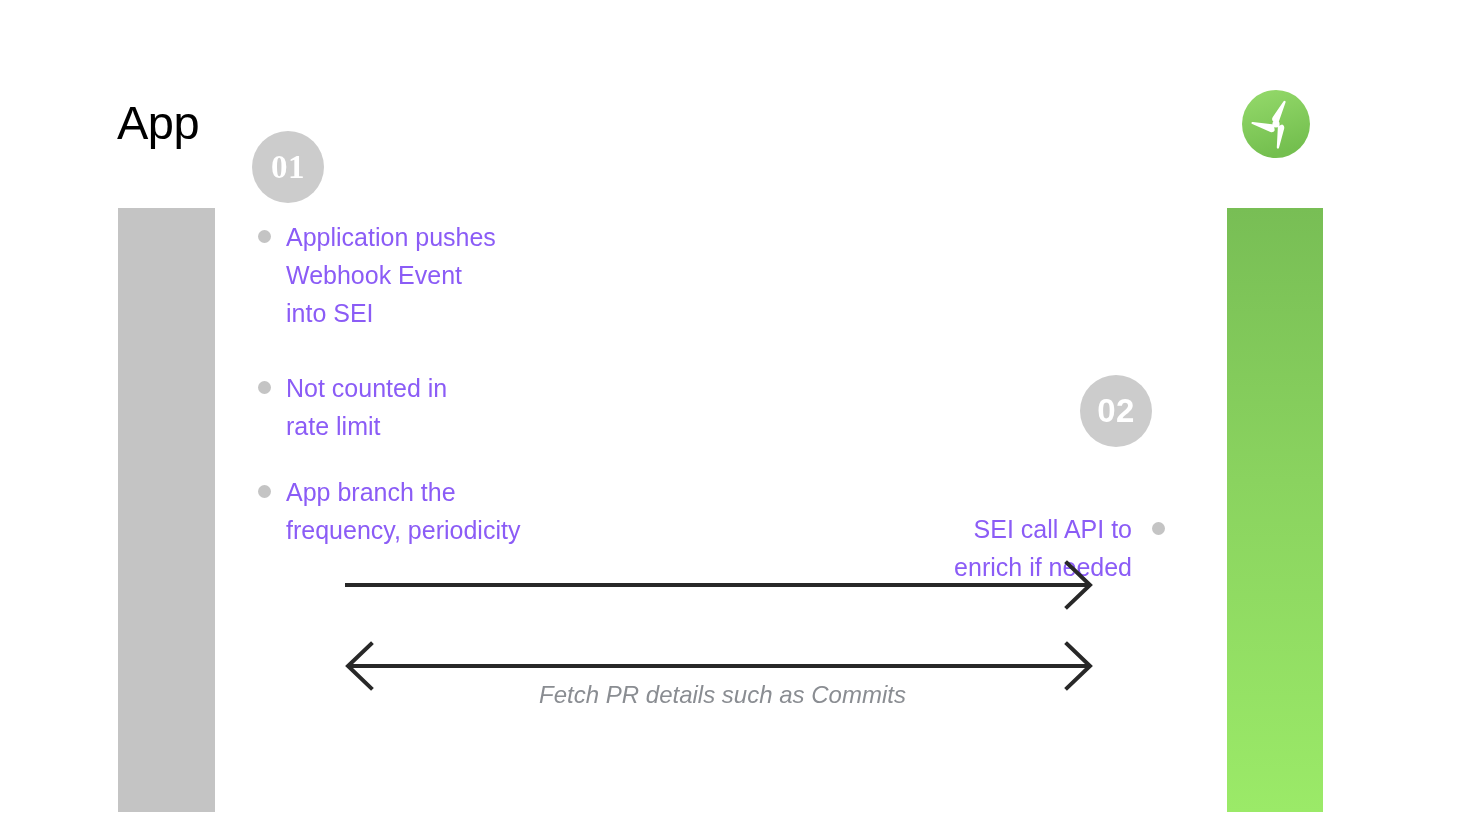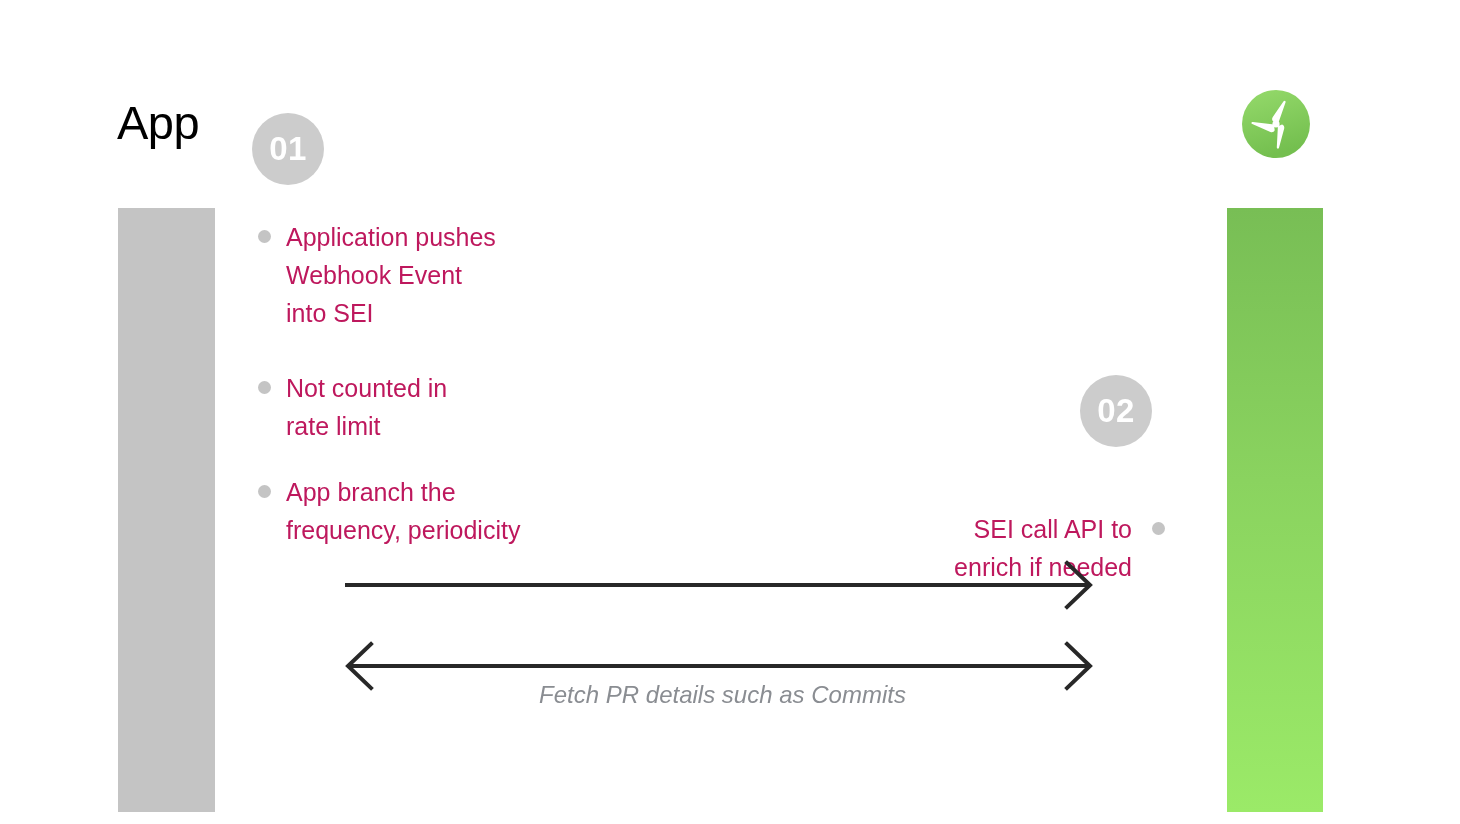--- a/index.html
+++ b/index.html
@@ -68,27 +68,27 @@
     border-radius: 50%;
     background: #cccccc;
     color: #ffffff;
     font-size: 33px;
     font-weight: 700;
     display: flex;
     align-items: center;
     justify-content: center;
     letter-spacing: 0.5px;
   }
-  .badge-01 { left: 252px; top: 113px; }
+  .badge-01 { left: 252px; top: 131px; font-family: Liberation Serif, serif; }
   .badge-02 { left: 1080px; top: 375px; }
 
   
   .bullets {
     position: absolute;
-    color: #be185d;
+    color: #8b5cf6;
     font-size: 25px;
     line-height: 38px;
   }
   .bullets-left { left: 253px; top: 218px; width: 420px; text-align: left; }
   .bullets-left-2 { left: 253px; top: 369px; width: 420px; text-align: left; }
   .bullets-right { left: 740px; top: 462px; width: 425px; text-align: right; margin-top: 48px; }
 
   .bullet-item {
     position: relative;
     margin-bottom: 28px;

